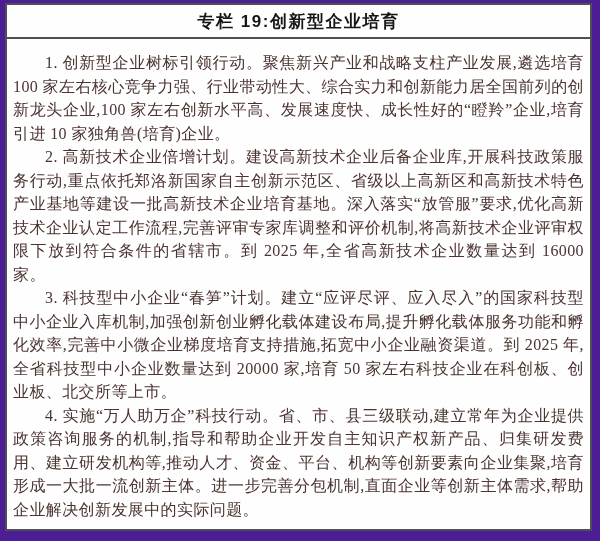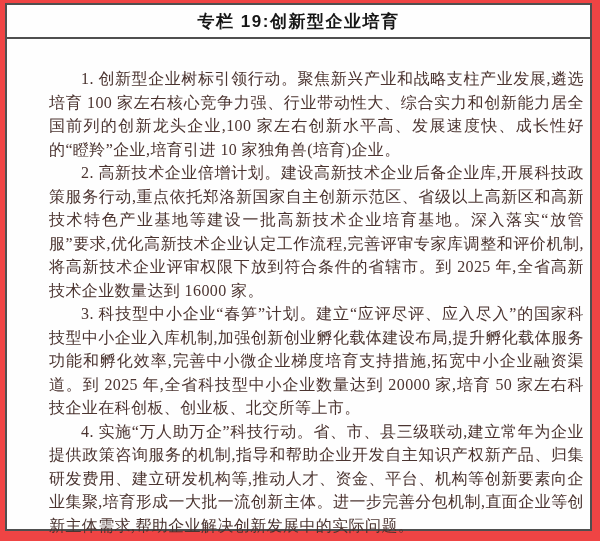--- a/index.html
+++ b/index.html
@@ -8,21 +8,21 @@
     width: 600px;
     height: 541px;
     background: #fefefe;
     font-family: "Liberation Serif", "DejaVu Serif", serif;
     overflow: hidden;
   }
   .page {
     position: relative;
     width: 600px;
     height: 541px;
-    background: #ef4444;
+    background: #4c1d95;
   }
   .column-box {
     position: absolute;
     left: 5px;
     top: 3px;
     width: 587px;
     height: 528px;
     box-sizing: border-box;
     border: 2px solid #4f4f4f;
     background: #fefefe;
@@ -38,27 +38,26 @@
   .column-title {
     font-family: "Liberation Sans", "DejaVu Sans", sans-serif;
     font-weight: bold;
     font-size: 17px;
     color: #161616;
     letter-spacing: 1.5px;
     white-space: nowrap;
   }
   .column-body {
     box-sizing: border-box;
-    padding: 28px 6px 0 6px;
+    padding: 12px 6px 0 6px;
     color: #4b3430;
     font-size: 16px;
     line-height: 23.5px;
     text-align: justify;
     text-justify: inter-ideograph;
-    margin-left: 36px;
   }
   .column-body p {
     margin: 0;
     text-indent: 2em;
     letter-spacing: 0.4px;
     word-break: break-all;
   }
 </style>
 </head>
 <body>

